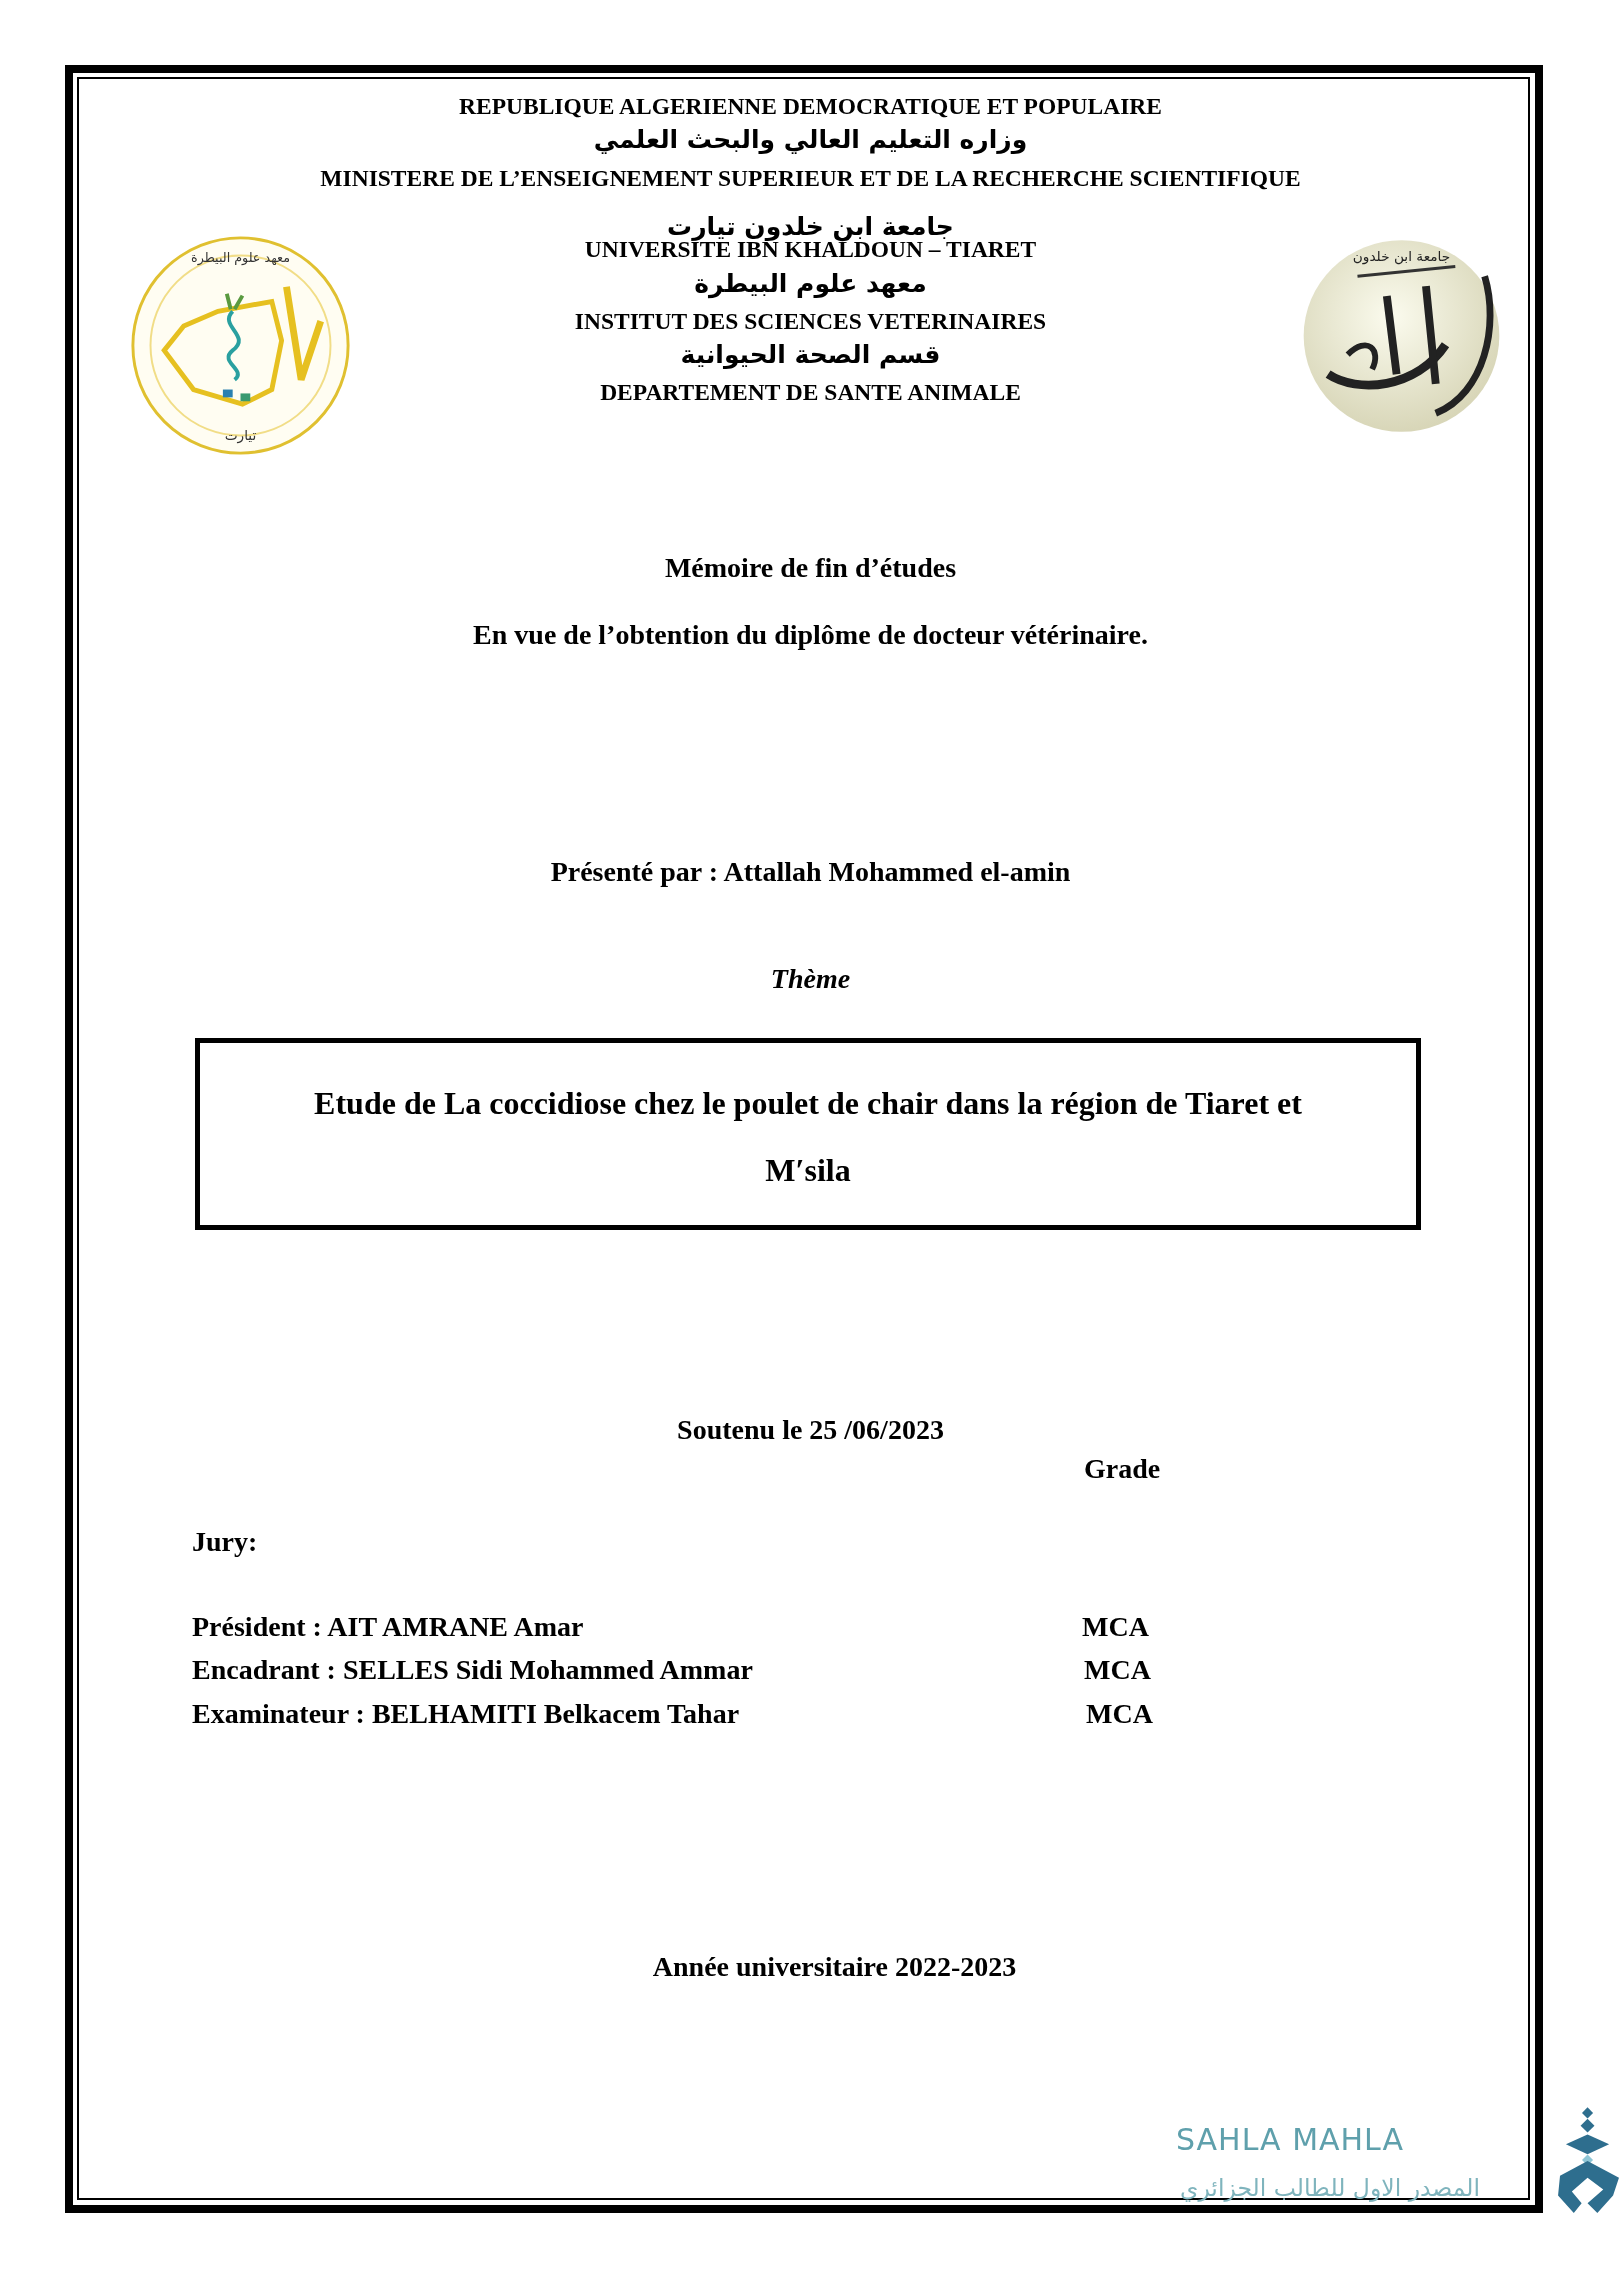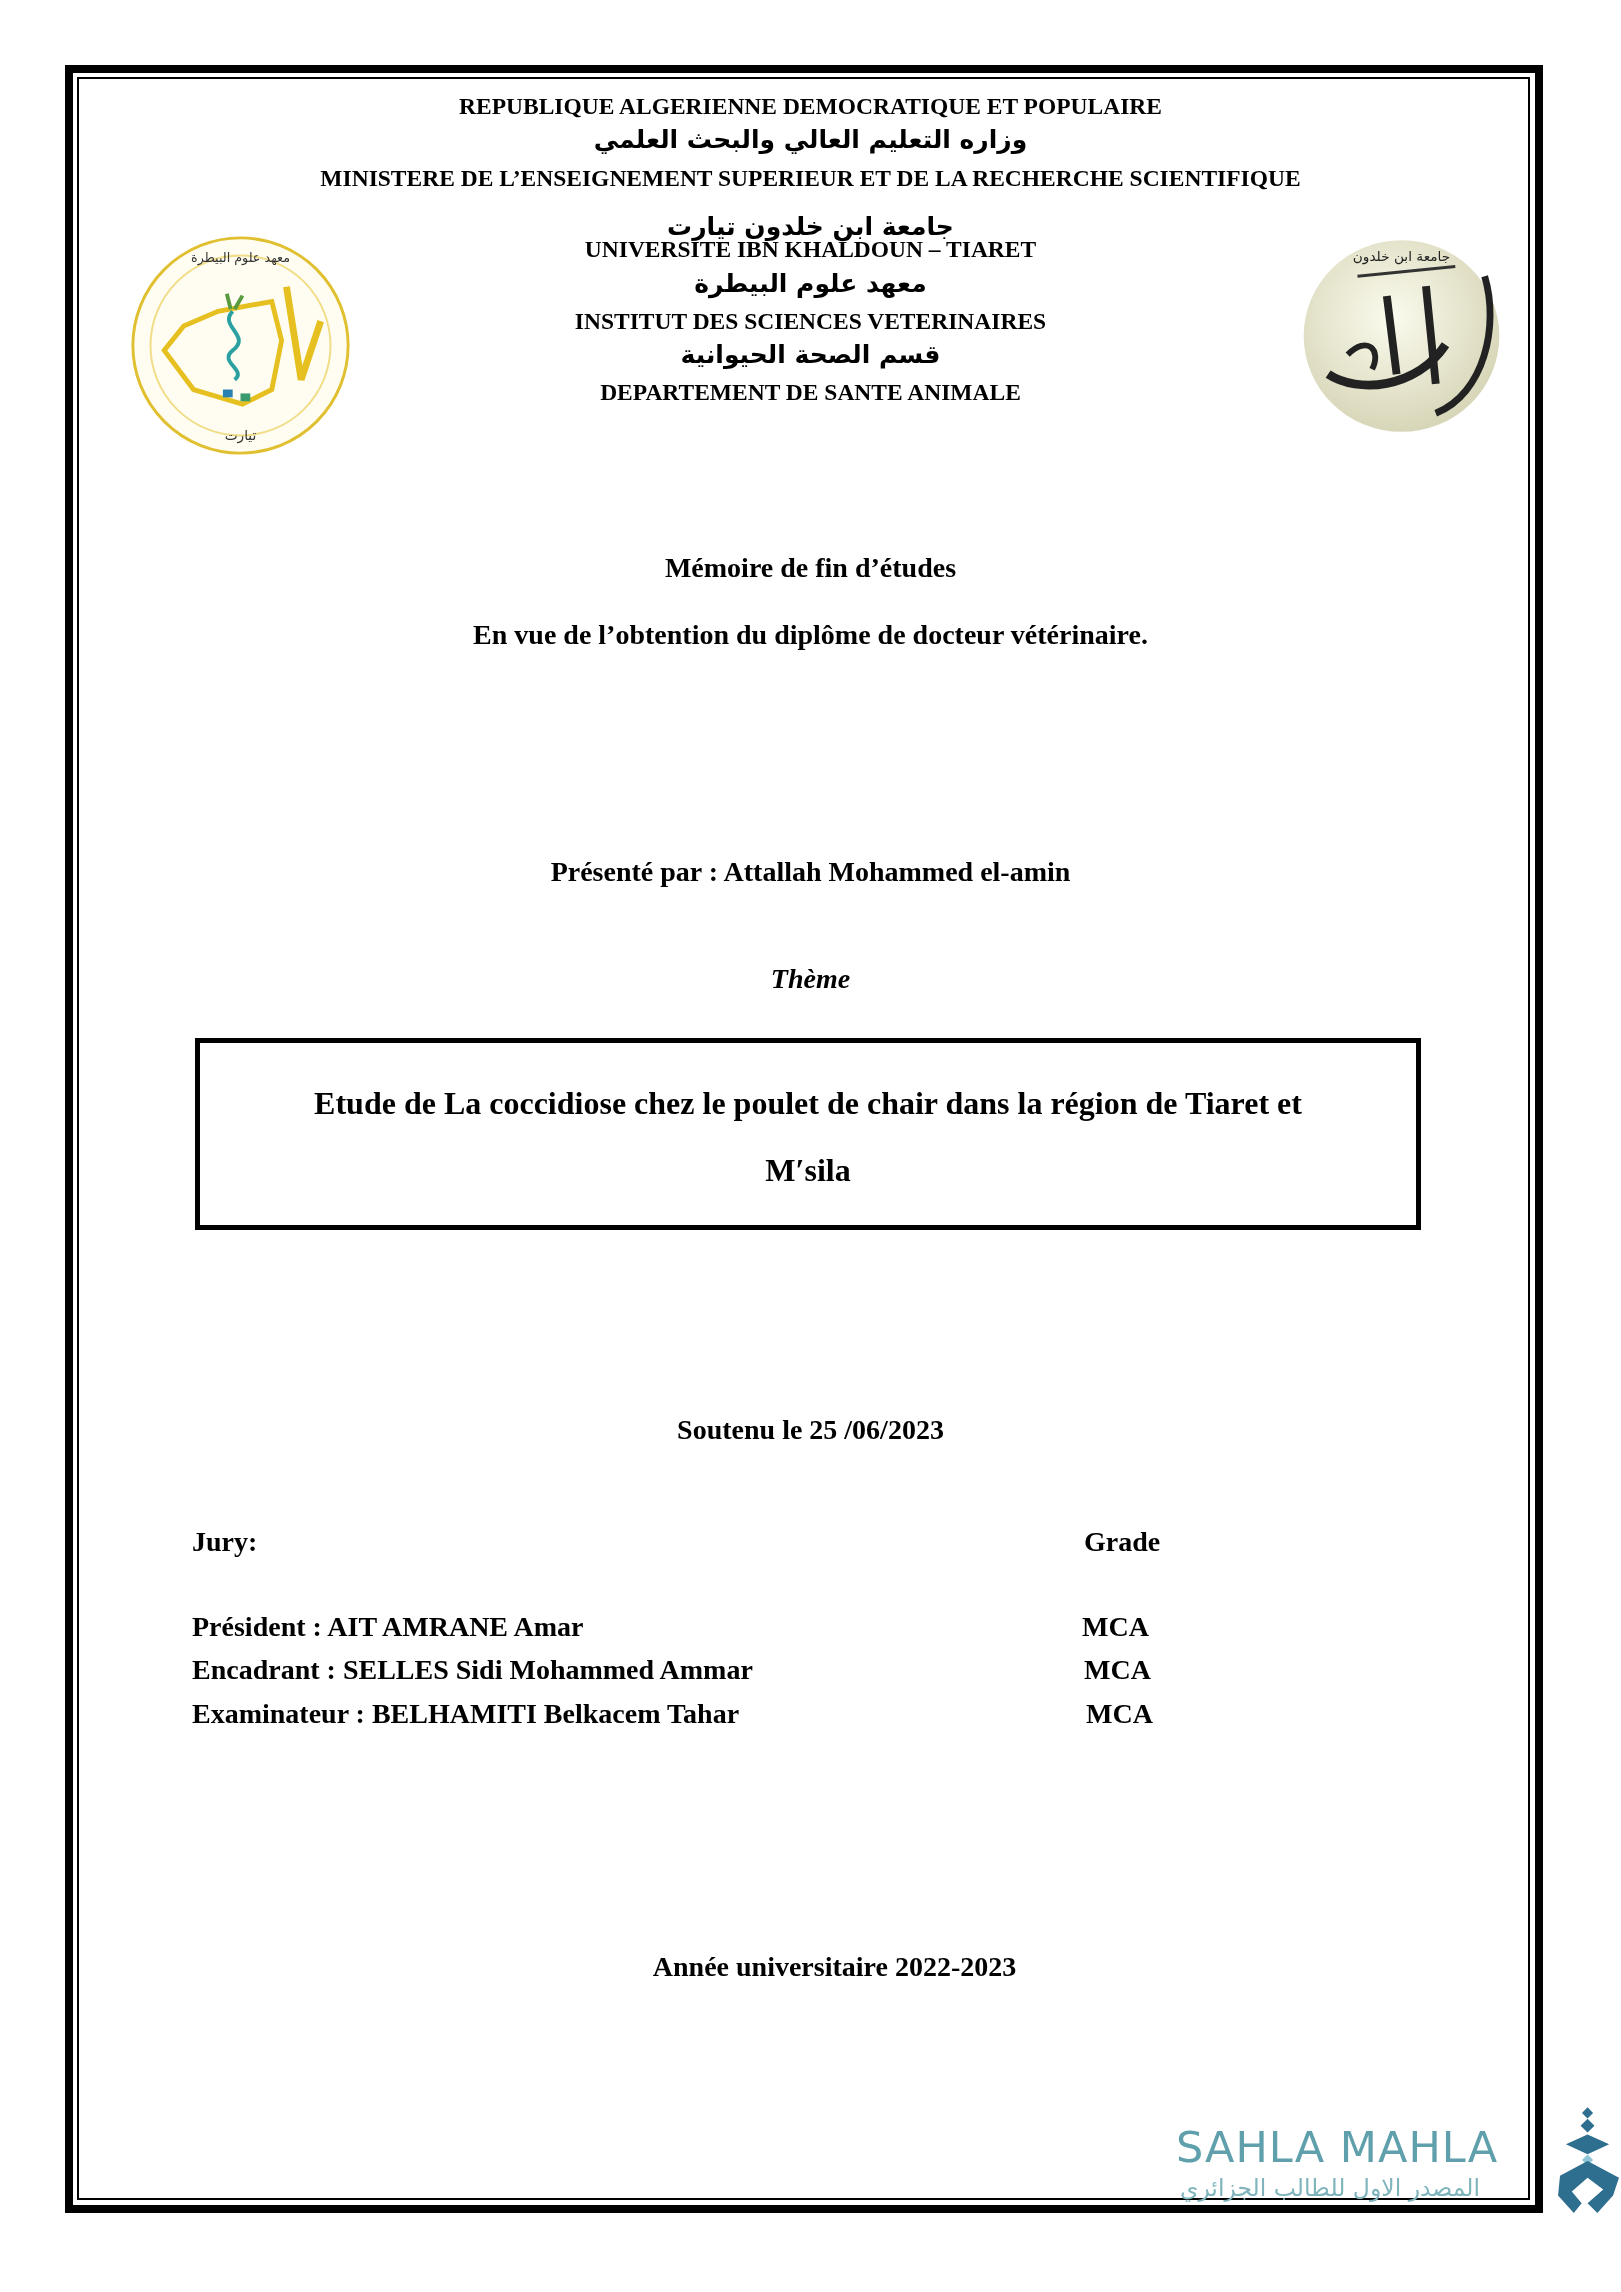--- a/index.html
+++ b/index.html
@@ -15,21 +15,21 @@
   .ar { font-size:25px; direction:rtl; unicode-bidi:isolate; font-family:"DejaVu Sans", sans-serif; }
   .logo-left { position:absolute; left:125px; top:233px; width:231px; height:225px; }
   .logo-right { position:absolute; left:1289px; top:227px; width:225px; height:218px; }
   .m1 { font-size:28px; }
   .theme-box { position:absolute; left:195px; top:1038px; width:1226px; height:192px;
                border:5.9px solid #000; box-sizing:border-box; text-align:center;
                font-weight:bold; font-size:32px; line-height:67px; padding-top:27.4px; }
   .jury-row { position:absolute; left:192px; font-size:28px; font-weight:bold; }
   .grade-col { position:absolute; font-size:28px; font-weight:bold; }
   .wm-text { position:absolute; left:1176px; top:2122px; font-family:"DejaVu Sans", sans-serif;
-             font-size:43px; color:#5fa0ac; letter-spacing:1px; }
+             font-size:30px; color:#5fa0ac; letter-spacing:1px; }
   .wm-ar { position:absolute; left:1180px; top:2174px; font-family:"DejaVu Sans", sans-serif;
            font-size:23.5px; color:#7fb4bd; direction:rtl; unicode-bidi:isolate; }
   .wm-logo { position:absolute; left:1554px; top:2107px; width:71px; height:113px; }
 </style>
 </head>
 <body>
 
 <div class="outer-frame"></div>
 <div class="inner-frame"></div>
 
@@ -82,21 +82,21 @@
 <div class="center-line m1" style="top:963px; font-style:italic;">Thème</div>
 
 <div class="theme-box">
   <div>Etude de La coccidiose chez le poulet de chair dans la région de Tiaret et</div>
   <div>M′sila</div>
 </div>
 
 <div class="center-line m1" style="top:1414px;">Soutenu le  25 /06/2023</div>
 
 <div class="jury-row" style="top:1526px;">Jury:</div>
-<div class="grade-col" style="left:1084px; top:1526px;">Grade</div>
+<div class="grade-col" style="left:1084px; top:1453px;">Grade</div>
 
 <div class="jury-row" style="top:1611px;">Président : AIT AMRANE Amar</div>
 <div class="grade-col" style="left:1082px; top:1611px;">MCA</div>
 
 <div class="jury-row" style="top:1654px;">Encadrant : SELLES Sidi Mohammed Ammar</div>
 <div class="grade-col" style="left:1084px; top:1654px;">MCA</div>
 
 <div class="jury-row" style="top:1698px;">Examinateur : BELHAMITI Belkacem Tahar</div>
 <div class="grade-col" style="left:1086px; top:1698px;">MCA</div>
 

